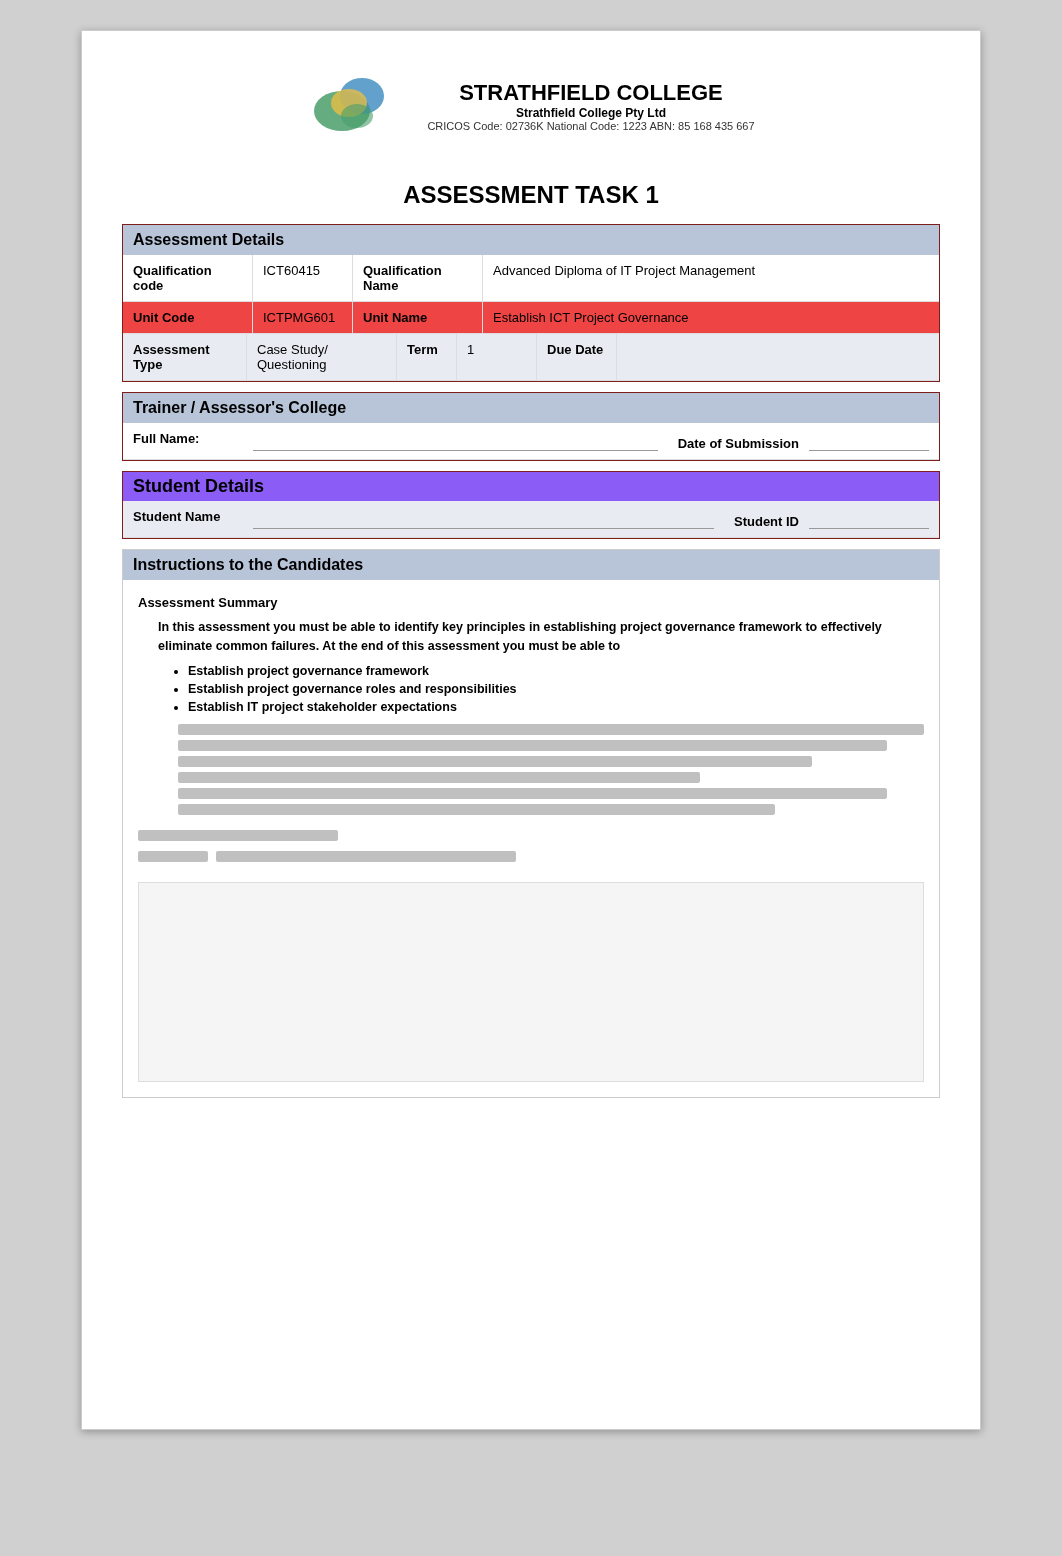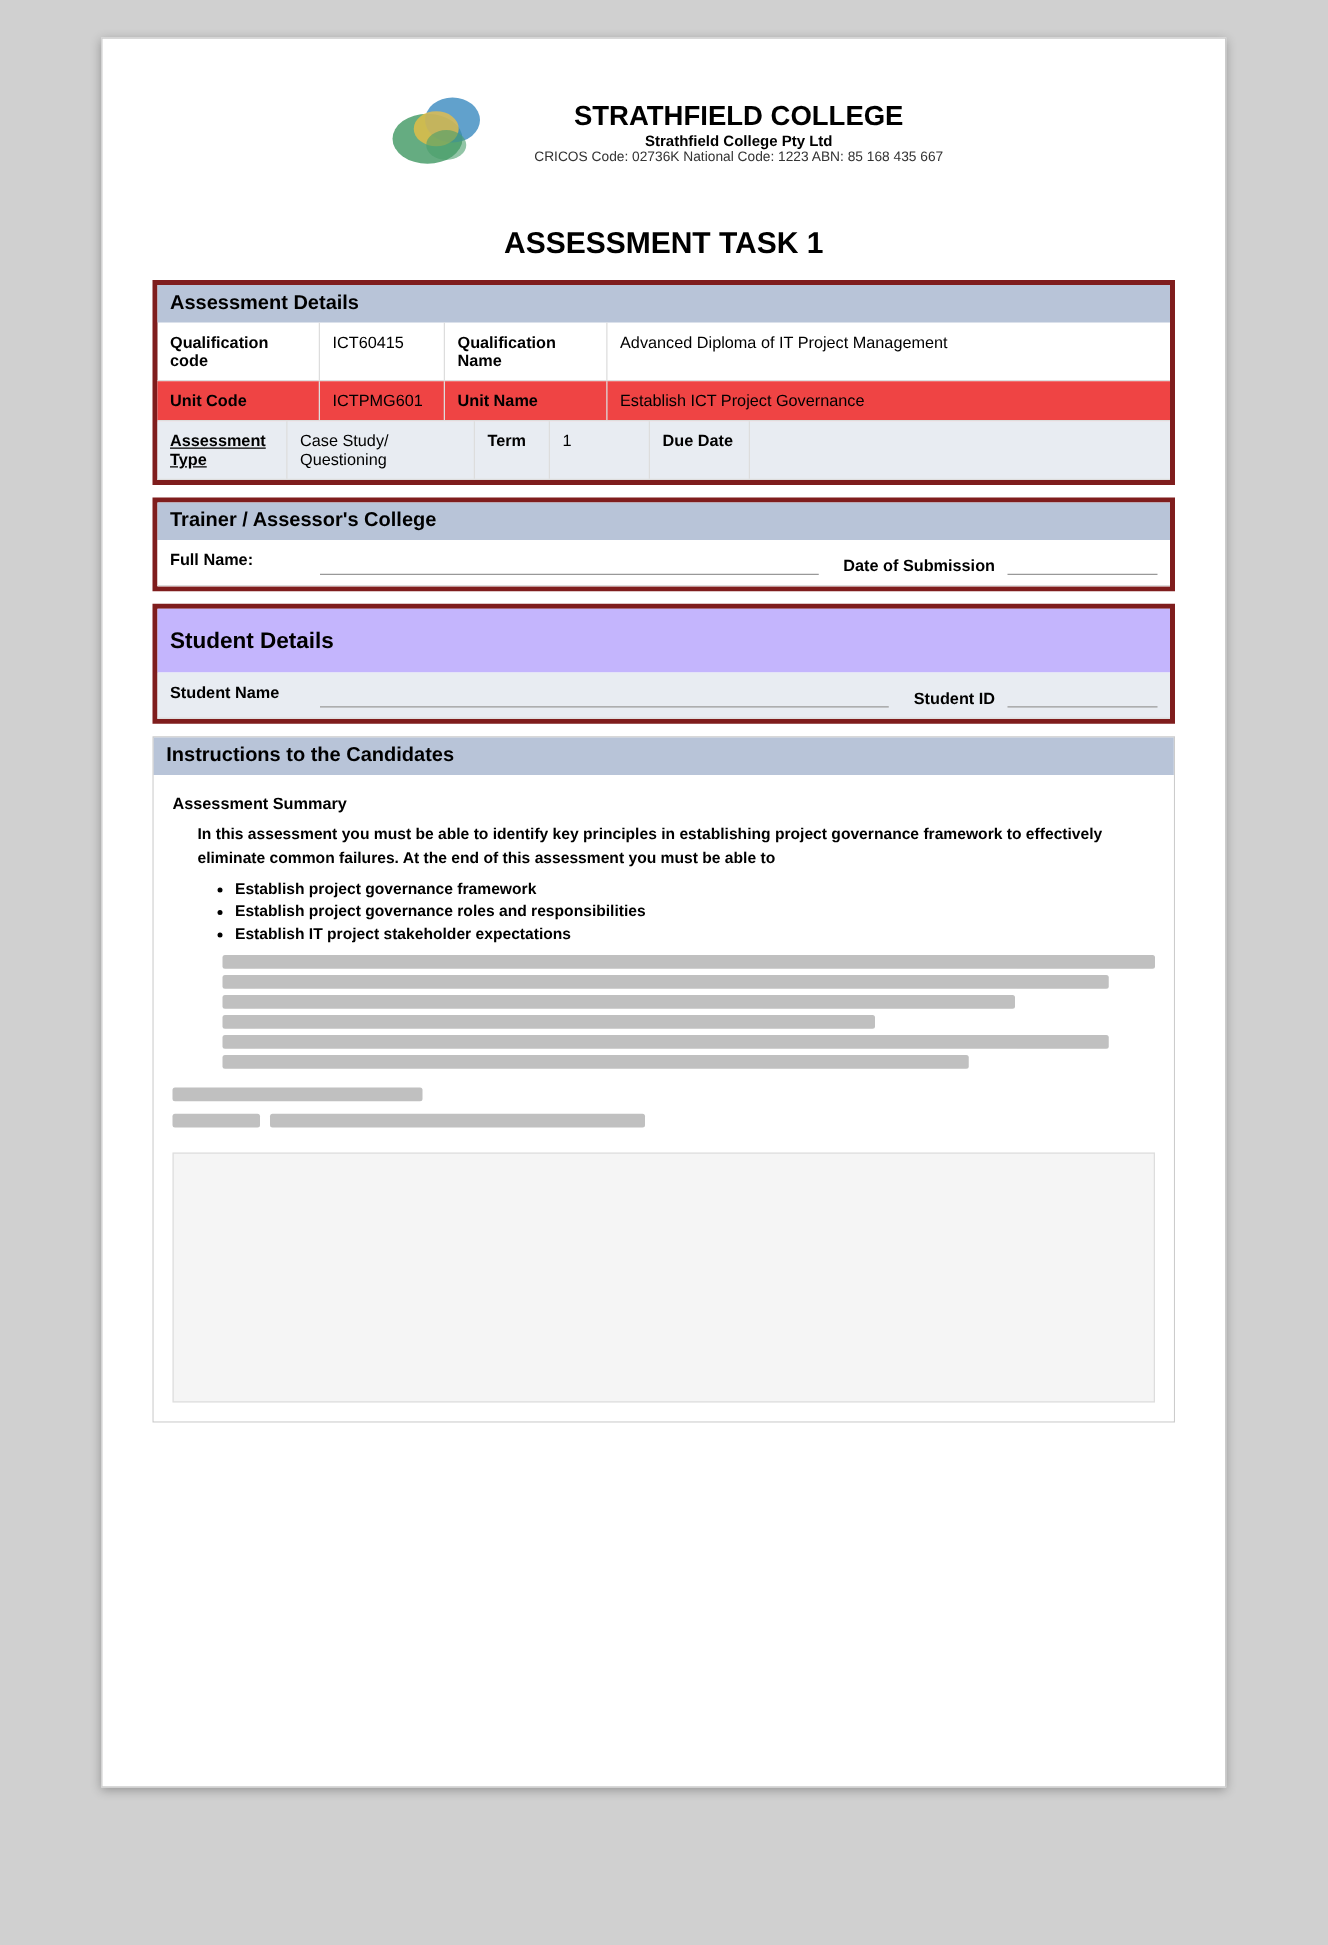--- a/index.html
+++ b/index.html
@@ -80,23 +80,22 @@
       border-bottom: 1px solid #ddd;
       background: #e8ecf2;
     }
     .assessment-type-cell {
       padding: 8px 10px;
       font-size: 13px;
       border-right: 1px solid #ddd;
     }
     .assessment-type-cell.label {
       font-weight: bold;
-      width: 104px;
-      flex-shrink: 0;
-      text-decoration: underline;
+      width: 124px;
+      flex-shrink: 0;
     }
     .assessment-type-cell.value {
       width: 150px;
       flex-shrink: 0;
     }
     .assessment-type-cell.term-label {
       font-weight: bold;
       width: 60px;
       flex-shrink: 0;
     }
@@ -143,22 +142,22 @@
       font-weight: bold;
       font-size: 13px;
       white-space: nowrap;
     }
     .trainer-date-value {
       width: 120px;
       border-bottom: 1px solid #999;
       min-height: 20px;
     }
     .student-section-header {
-      background-color: #c4b5fd;
-      padding: 15px 10px;
+      background-color: #8b5cf6;
+      padding: 4px 10px;
       font-size: 18px;
       font-weight: bold;
       color: #000;
     }
     .student-row {
       display: flex;
       border-bottom: 1px solid #ddd;
       padding: 8px 10px;
       background: #e8ecf2;
     }
@@ -301,21 +300,21 @@
       border-right: 1px solid #ddd;
     }
     .unit-cell.label { font-weight: bold; }
     .unit-cell:last-child { border-right: none; }
     .unit-cell.code-label { width: 130px; flex-shrink: 0; }
     .unit-cell.code-val { width: 100px; flex-shrink: 0; }
     .unit-cell.name-label { width: 130px; flex-shrink: 0; }
     .unit-cell.name-val { flex: 1; }
 
     .section-wrapper {
-      border: 4px solid #7f1d1d;
+      border: 1px solid #7f1d1d;
       margin-bottom: 10px;
     }
   </style>
 </head>
 <body>
 
 <div class="page">
 
   <div class="header">
     <div class="logo-container">

